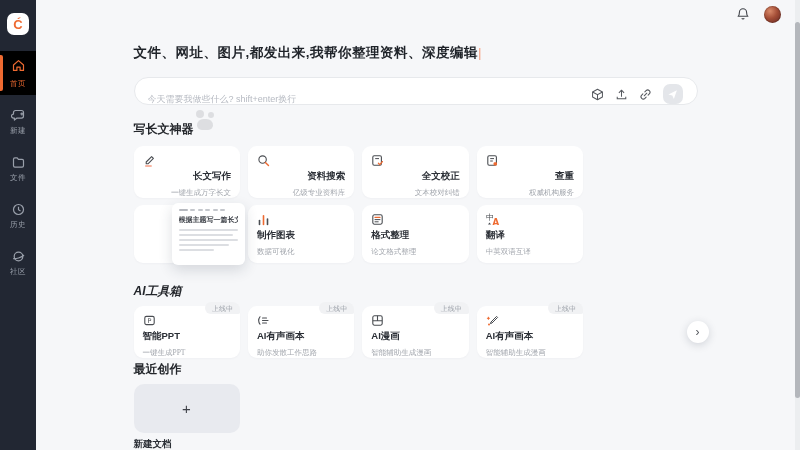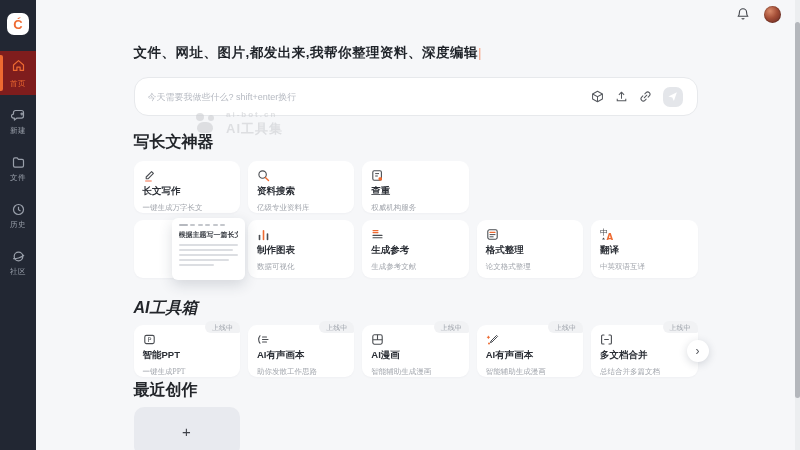--- a/index.html
+++ b/index.html
@@ -20,21 +20,21 @@
     margin-top:13px; display:flex; align-items:center; justify-content:center;
     font-weight:bold; font-size:13px; color:var(--accent); cursor:pointer;
   }
   .nav { margin-top:16px; width:100%; display:flex; flex-direction:column; }
   .nav-item {
     width:100%; padding:7px 0 6px; display:flex; flex-direction:column; align-items:center;
     gap:3px; color:#9aa0ab; cursor:pointer; position:relative; margin-bottom:6px;
   }
   .nav-item .nav-label { font-size:7.5px; letter-spacing:.5px; }
   .nav-item svg { stroke:#9aa0ab; }
-  .nav-item.active { background:#7f1d1d; color:var(--accent);gap:6px; }
+  .nav-item.active { background:#000000; color:var(--accent);gap:6px; }
   .nav-item.active svg { stroke:var(--accent); }
   .nav-item.active::before {
     content:""; position:absolute; left:0; top:4px; bottom:4px; width:2.5px;
     background:var(--accent); border-radius:0 2px 2px 0;
   }
 
   
   .main { position:absolute; left:36px; top:0; width:759px; height:450px; }
   .topbar { height:28px; display:flex; align-items:center; justify-content:flex-end; gap:14px; padding-right:14px; }
   .bell { cursor:pointer; display:flex; }
@@ -43,39 +43,39 @@
     background:radial-gradient(circle at 35% 30%, #d98a6a 0%, #a34d36 45%, #5e2420 100%);
     box-shadow:inset 0 0 0 1px rgba(0,0,0,.15);
   }
 
   .wrap { width:564px; margin:0 auto; position:relative; }
 
   .hero-title { margin-top:16px; text-align:left; font-size:13.5px; font-weight:700; color:#1f2329; letter-spacing:.5px; }
   .cursor { color:var(--accent-soft); font-weight:400; }
 
   .prompt {
-    margin-top:15px; height:39px; background:#ffffff; border:1px solid #e7e9ec;
-    border-radius:14px; display:flex; align-items:center; padding:0 6px 0 13px;
+    margin-top:15px; height:28px; background:#ffffff; border:1px solid #e7e9ec;
+    border-radius:14px; display:flex; align-items:flex-end; padding:0 6px 0 13px;
   }
   .prompt input {
     flex:1; border:none; outline:none; font-size:9px; color:#333; background:transparent;
     font-family:inherit;
   }
   .prompt input::placeholder { color:#b6bac2; }
   .prompt-icons { display:flex; align-items:center; gap:11px; margin-right:8px; }
   .picon { display:flex; cursor:pointer; }
   .send-btn {
     width:20px; height:20px; border-radius:7px; background:#e4e6ea; border:none;
     display:flex; align-items:center; justify-content:center; cursor:pointer;
   }
 
-  .section-title { margin-top:16px; font-size:16px; font-weight:700; color:#23262b; }
+  .section-title { margin-top:16px; font-size:12px; font-weight:700; color:#23262b; }
 
   .grid { display:grid; grid-template-columns:repeat(5,1fr); gap:8px; position:relative; }
-  .grid.row1 { margin-top:8px; }
+  .grid.row1 { margin-top:8px;text-align:right; }
   .grid.row2 { margin-top:7px; }
   .grid.toolbox-grid { margin-top:6px; }
 
   .card {
     background:#ffffff; border-radius:9px; padding:8px 9px; cursor:pointer;
     position:relative; box-shadow:0 1px 2px rgba(30,40,60,.03);
   }
   .row1 .card, .toolbox-grid .card { height:52px; }
   .row2 .card { height:58px; }
   .card-title { font-size:9.5px; font-weight:700; color:#2b2f36; margin-top:3px; }
@@ -197,24 +197,20 @@
     </span>
     <span class="avatar"></span>
   </div>
 
   <div class="watermark">
     <span class="paw">
         <i class="p1"></i>
         <i class="p2"></i>
         <i class="p3"></i>
       </span>
-    <span class="wm-text">
-      <div class="wm-line1">ai-bot.cn</div>
-      <div class="wm-line2">AI工具集</div>
-    </span>
   </div>
 
   <div class="wrap">
     <div class="hero-title"><span>文件、网址、图片,都发出来,我帮你整理资料、深度编辑</span><span class="cursor">|</span></div>
 
     <div class="prompt">
       <input type="text" placeholder="今天需要我做些什么? shift+enter换行" style="">
       <div class="prompt-icons">
         <span class="picon">
           <svg width="13" height="13" viewBox="0 0 14 14" fill="none" stroke="#55585e" stroke-width="1.1">
@@ -261,20 +257,31 @@
               <path d="M8.4 8.4 11.5 11.5" stroke="#ee6a31" stroke-width="1.4" stroke-linecap="round"></path>
             </svg>
         </span>
         <div class="card-title">资料搜索</div>
         <div class="card-sub">亿级专业资料库</div>
       </div>
       <div class="card">
         <span class="card-icon">
           <svg width="13" height="13" viewBox="0 0 13 13" fill="none">
               <rect x="1.8" y="1.8" width="8.6" height="9.4" rx="1.4" stroke="#4a4d52" stroke-width="1.1"></rect>
+              <path d="M4.2 4.6h3.8" stroke="#4a4d52" stroke-width="1"></path>
+              <path d="M7.4 9.2l1.4 1.4 2.6-3" stroke="#ee6a31" stroke-width="1.3" stroke-linecap="round" stroke-linejoin="round"></path>
+            </svg>
+        </span>
+        <div class="card-title">全文校正</div>
+        <div class="card-sub">文本校对纠错</div>
+      </div>
+      <div class="card">
+        <span class="card-icon">
+          <svg width="13" height="13" viewBox="0 0 13 13" fill="none">
+              <rect x="1.8" y="1.8" width="8.6" height="9.4" rx="1.4" stroke="#4a4d52" stroke-width="1.1"></rect>
               <path d="M4.2 4.6h3.8M4.2 7h2.6" stroke="#4a4d52" stroke-width="1"></path>
               <rect x="7.6" y="8.2" width="3.4" height="3.4" rx="1" fill="#ee6a31"></rect>
             </svg>
         </span>
         <div class="card-title">查重</div>
         <div class="card-sub">权威机构服务</div>
       </div>
     </div>
 
     <div class="grid row2">
@@ -305,30 +312,20 @@
               <path d="M6.5 11.5V2.8" stroke="#ee6a31" stroke-width="1.6" stroke-linecap="round"></path>
               <path d="M10.5 11.5V6" stroke="#4a4d52" stroke-width="1.6" stroke-linecap="round"></path>
             </svg>
         </span>
         <div class="card-title">制作图表</div>
         <div class="card-sub">数据可视化</div>
       </div>
       <div class="card">
         <span class="card-icon">
           <svg width="13" height="13" viewBox="0 0 13 13" fill="none">
-              <path d="M2 2.6h5M2 4.6h5" stroke="#ee6a31" stroke-width="1.1" stroke-linecap="round"></path>
-              <path d="M2 7.4h9M2 9.8h9" stroke="#4a4d52" stroke-width="1.1" stroke-linecap="round"></path>
-            </svg>
-        </span>
-        <div class="card-title">生成参考</div>
-        <div class="card-sub">生成参考文献</div>
-      </div>
-      <div class="card">
-        <span class="card-icon">
-          <svg width="13" height="13" viewBox="0 0 13 13" fill="none">
               <rect x="1.8" y="1.8" width="9.4" height="9.4" rx="1.6" stroke="#4a4d52" stroke-width="1.1"></rect>
               <path d="M4 4.4h5" stroke="#ee6a31" stroke-width="1.2" stroke-linecap="round"></path>
               <path d="M4 6.6h5M4 8.8h3.2" stroke="#4a4d52" stroke-width="1" stroke-linecap="round"></path>
             </svg>
         </span>
         <div class="card-title">格式整理</div>
         <div class="card-sub">论文格式整理</div>
       </div>
       <div class="card">
         <span class="card-icon">
@@ -383,31 +380,20 @@
         <span class="card-icon">
           <svg width="13" height="13" viewBox="0 0 13 13" fill="none">
               <path d="M5 8 10.6 2.4l1 1L6 9l-1.6.6z" stroke="#4a4d52" stroke-width="1" stroke-linejoin="round"></path>
               <path d="M2.4 3.2v2.2M1.3 4.3h2.2" stroke="#ee6a31" stroke-width="1" stroke-linecap="round"></path>
               <circle cx="3" cy="10.6" r="1" fill="#ee6a31"></circle>
             </svg>
         </span>
         <div class="card-title">AI有声画本</div>
         <div class="card-sub">智能辅助生成漫画</div>
       </div>
-      <div class="card">
-        <span class="badge">上线中</span>
-        <span class="card-icon">
-          <svg width="13" height="13" viewBox="0 0 13 13" fill="none" stroke="#4a4d52" stroke-width="1.1">
-              <path d="M4 2H2.6a1 1 0 0 0-1 1v7a1 1 0 0 0 1 1H4M9 2h1.4a1 1 0 0 1 1 1v7a1 1 0 0 1-1 1H9" stroke-linecap="round"></path>
-              <path d="M4.6 6.5h3.8" stroke-linecap="round"></path>
-            </svg>
-        </span>
-        <div class="card-title">多文档合并</div>
-        <div class="card-sub">总结合并多篇文档</div>
-      </div>
       <button class="next-btn">›</button>
     </div>
 
     <div class="section-title" style="margin-top:3px;">最近创作</div>
     <div class="recent-card">
       <span class="plus">+</span>
     </div>
     <div class="recent-new-label">新建文档</div>
   </div>
 </div>

